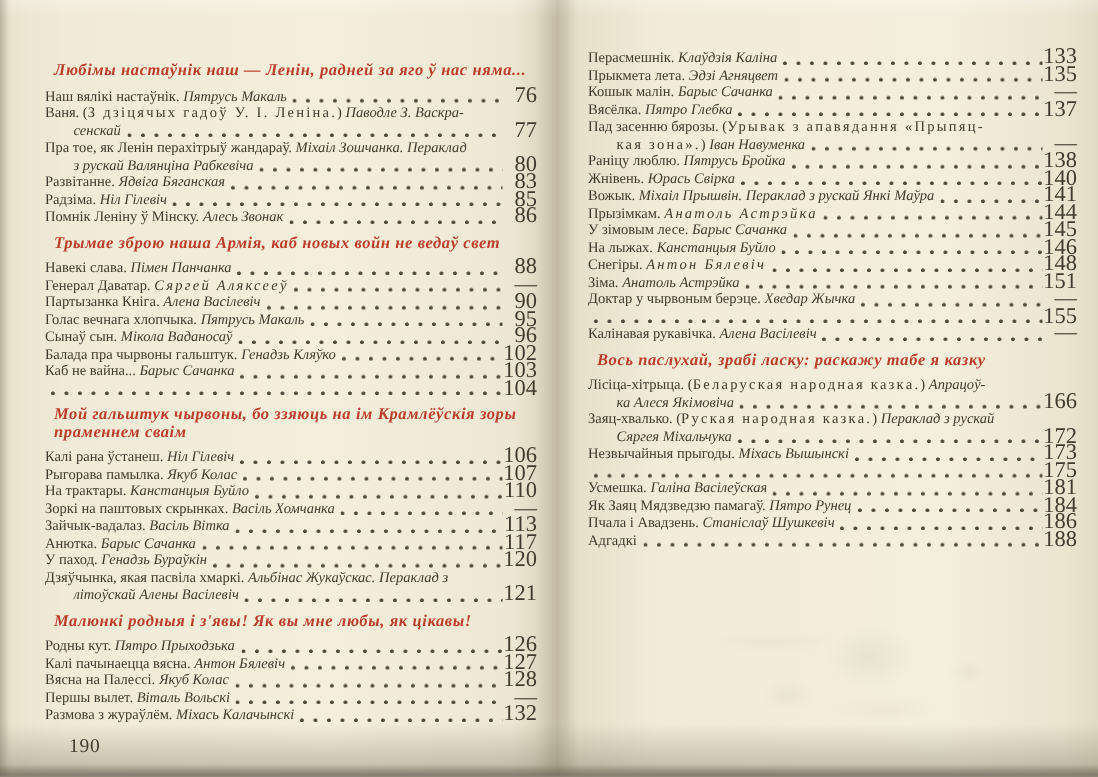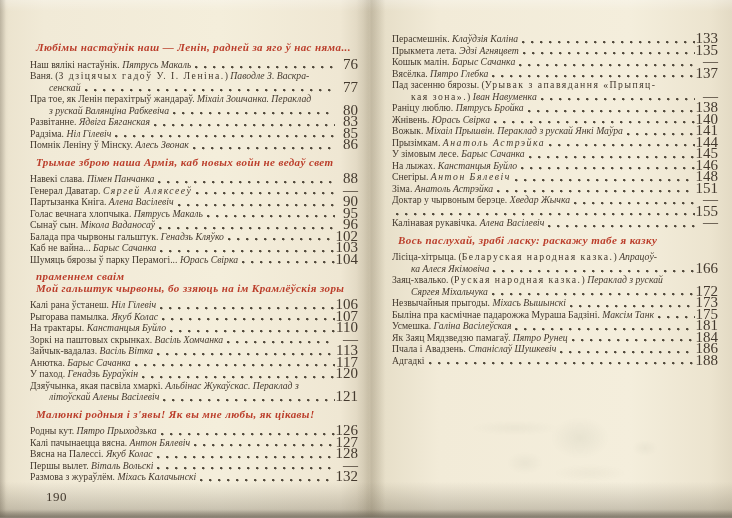--- a/index.html
+++ b/index.html
@@ -131,27 +131,26 @@
           <span class="segs"><span class="seg">Балада пра чырвоны гальштук. </span><span class="seg it">Генадзь Кляўко</span></span>
           <span class="leader"></span>
           <span class="pnum">102</span>
         </div>
         <div class="toc-line">
           <span class="segs"><span class="seg">Каб не вайна... </span><span class="seg it">Барыс Сачанка</span></span>
           <span class="leader"></span>
           <span class="pnum">103</span>
         </div>
         <div class="toc-line">
-          <span class="segs"><span class="seg">Шумяць бярозы ў парку Перамогі... </span><span class="seg it">Юрась Свірка</span></span>
           <span class="leader"></span>
           <span class="pnum">104</span>
         </div>
         <div class="sec-header">
+          <div class="sec-header-line">Мой гальштук чырвоны, бо ззяюць на ім Крамлёўскія зоры</div>
           <div class="sec-header-line">праменнем сваім</div>
-          <div class="sec-header-line">Мой гальштук чырвоны, бо ззяюць на ім Крамлёўскія зоры</div>
         </div>
         <div class="toc-line">
           <span class="segs"><span class="seg">Калі рана ўстанеш. </span><span class="seg it">Ніл Гілевіч</span></span>
           <span class="leader"></span>
           <span class="pnum">106</span>
         </div>
         <div class="toc-line">
           <span class="segs"><span class="seg">Рыгорава памылка. </span><span class="seg it">Якуб Колас</span></span>
           <span class="leader"></span>
           <span class="pnum">107</span>
@@ -325,21 +324,20 @@
           <span class="segs"><span class="seg it">Сяргея Міхальчука</span></span>
           <span class="leader"></span>
           <span class="pnum">172</span>
         </div>
         <div class="toc-line">
           <span class="segs"><span class="seg">Незвычайныя прыгоды. </span><span class="seg it">Міхась Вышынскі</span></span>
           <span class="leader"></span>
           <span class="pnum">173</span>
         </div>
         <div class="toc-line">
-          <span class="segs"><span class="seg">Быліна пра касмічнае падарожжа Мураша Бадзіні. </span><span class="seg it">Максім Танк</span></span>
           <span class="leader"></span>
           <span class="pnum">175</span>
         </div>
         <div class="toc-line">
           <span class="segs"><span class="seg">Усмешка. </span><span class="seg it">Галіна Васілеўская</span></span>
           <span class="leader"></span>
           <span class="pnum">181</span>
         </div>
         <div class="toc-line">
           <span class="segs"><span class="seg">Як Заяц Мядзведзю памагаў. </span><span class="seg it">Пятро Рунец</span></span>

